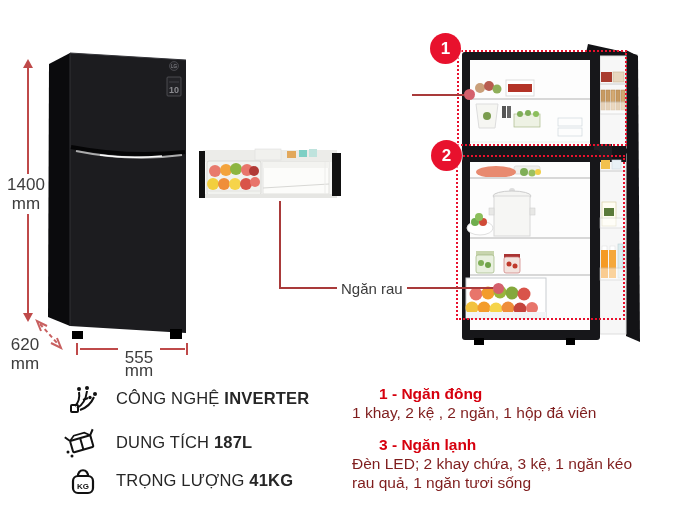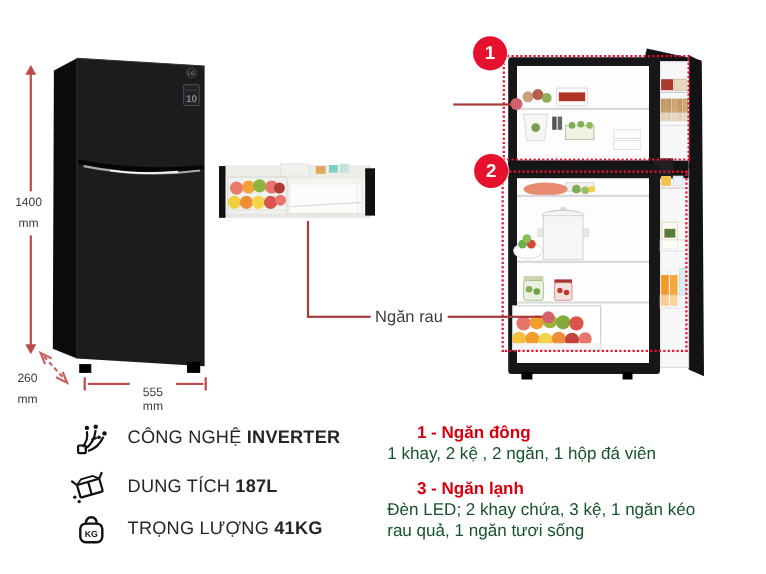--- a/index.html
+++ b/index.html
@@ -1,33 +1,33 @@
 <!DOCTYPE html>
 <html><head>
 <meta charset="utf-8">
 <style>
   html,body{margin:0;padding:0;background:#fff;}
   #stage{position:relative;width:696px;height:522px;background:#fff;overflow:hidden;
          font-family:"Liberation Sans","DejaVu Sans",sans-serif;color:#3a3a3a;}
   .abs{position:absolute;}
-  .dimtxt{font-size:11px;line-height:19px;text-align:center;color:#3d3d3d;}
+  .dimtxt{font-size:17px;line-height:19px;text-align:center;color:#3d3d3d;}
   .redline{background:#bf4a4a;}
   .callout-line{background:#a93a3a;}
   .arrow-up{width:0;height:0;border-left:5px solid transparent;border-right:5px solid transparent;border-bottom:9px solid #bf4a4a;}
   .arrow-down{width:0;height:0;border-left:5px solid transparent;border-right:5px solid transparent;border-top:9px solid #bf4a4a;}
   .lbl{font-size:15px;line-height:17px;color:#3c3c3c;}
   .marker{width:31px;height:31px;border-radius:50%;background:#e8112d;color:#fff;
           font-size:17px;font-weight:bold;text-align:center;line-height:31px;box-shadow:0 0 0 1px rgba(255,255,255,.6);}
   .dashbox{border:2px dotted #e8112d;}
   .dot{width:11px;height:11px;border-radius:50%;background:#d4606c;}
   .spec-row{display:flex;align-items:center;gap:16px;height:36px;}
   .spec-text{font-size:16.5px;letter-spacing:.2px;color:#262626;white-space:nowrap;}
   .spec-text b{font-weight:bold;margin-top:35px;}
   .legend-title{font-size:15.5px;font-weight:bold;color:#d6000e;white-space:nowrap;margin-left:27px;}
-  .legend-desc{font-size:15.5px;color:#14532d;line-height:18.5px;}
+  .legend-desc{font-size:15.5px;color:#7f1d1d;line-height:18.5px;}
 </style>
 </head>
 <body>
 
 <div id="stage">
 
   <div class="abs arrow-up" style="left:23px;top:59px;"></div>
   <div class="abs redline" style="left:27px;top:66px;width:2px;height:108px;"></div>
   <div class="abs dimtxt" style="left:2px;top:175px;width:48px;">
     <div>1400</div>
@@ -52,21 +52,21 @@
     <rect x="32" y="281" width="11" height="8" fill="#000"></rect>
     <rect x="130" y="279" width="12" height="10" fill="#000"></rect>
   </svg>
 
   <svg class="abs" style="left:28px;top:315px;" width="42" height="42" viewBox="0 0 42 42">
     <line x1="12" y1="9" x2="30" y2="29" stroke="#c86060" stroke-width="2" stroke-dasharray="4 3"></line>
     <path d="M13,16 L9,6 L19,11" fill="none" stroke="#c86060" stroke-width="2"></path>
     <path d="M23,28 L33,33 L29,23" fill="none" stroke="#c86060" stroke-width="2"></path>
   </svg>
   <div class="abs dimtxt" style="left:2px;top:335px;width:46px;">
-    <div>260</div>
+    <div>620</div>
     <div>mm</div>
   </div>
 
   <div class="abs redline" style="left:76px;top:343px;width:2px;height:12px;"></div>
   <div class="abs redline" style="left:80px;top:348px;width:38px;height:2px;"></div>
   <div class="abs dimtxt" style="left:119px;top:348px;width:40px;">555</div>
   <div class="abs redline" style="left:160px;top:348px;width:25px;height:2px;"></div>
   <div class="abs redline" style="left:186px;top:343px;width:2px;height:12px;"></div>
   <div class="abs dimtxt" style="left:119px;top:361px;width:40px;">mm</div>
 

